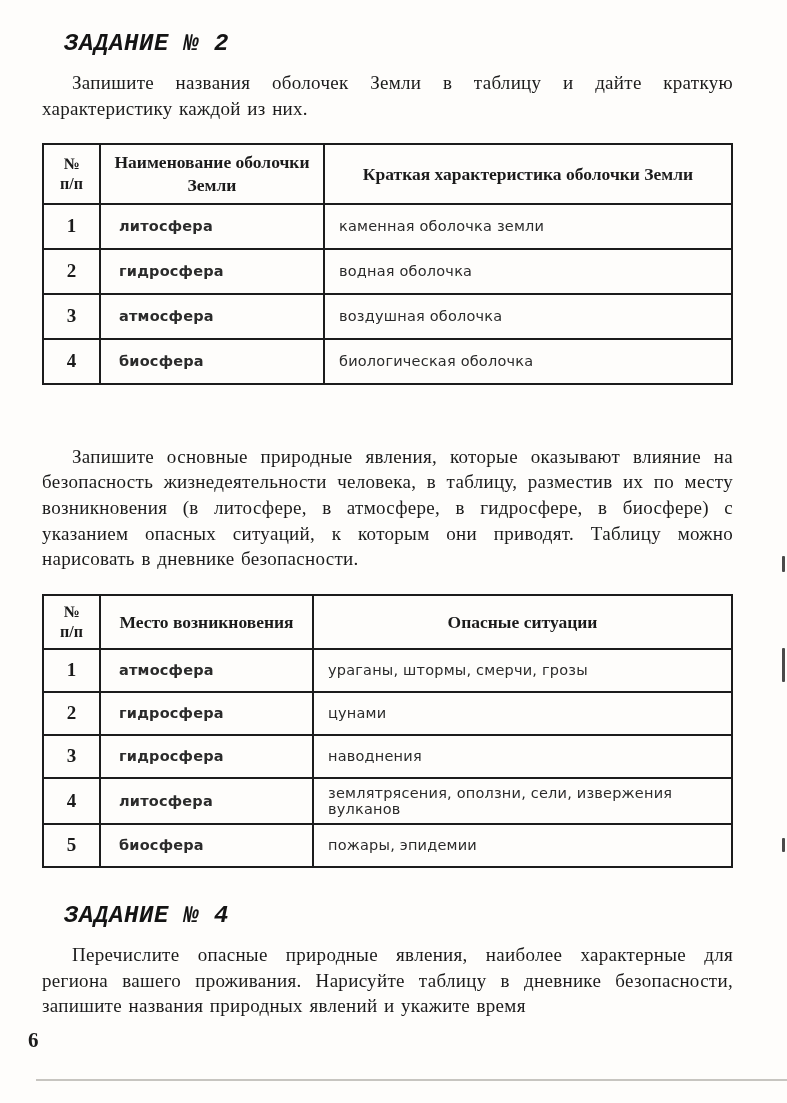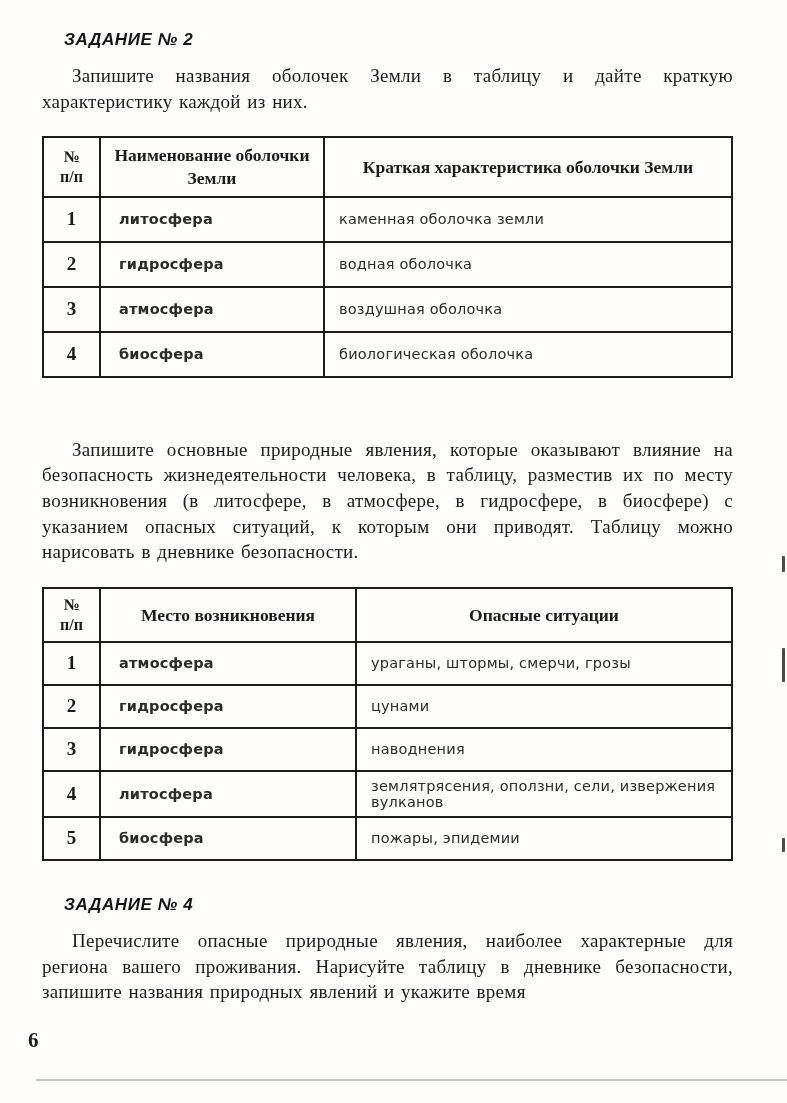--- a/index.html
+++ b/index.html
@@ -10,24 +10,24 @@
     height: 1103px;
     background: #fefdfb;
     font-family: "Liberation Serif", serif;
     color: #1b1b1b;
     overflow: hidden;
   }
   .content {
     padding: 30px 54px 0 42px;
   }
   .task-title {
-    font-family: Liberation Sans, sans-serif;
+    font-family: Liberation Mono, monospace;
     font-weight: bold;
     font-style: italic;
-    font-size: 17px;
+    font-size: 24px;
     letter-spacing: 0.6px;
     margin-left: 22px;
     color: #141414;
   }
   .intro {
     font-size: 19px;
     line-height: 1.35;
     text-align: justify;
     text-indent: 30px;
     margin-top: 13px;
@@ -47,21 +47,21 @@
     font-size: 17.5px;
     font-weight: bold;
     text-align: center;
     vertical-align: middle;
     padding: 6px 8px;
     line-height: 1.3;
   }
   th.col-num { font-size: 16px; line-height: 1.25; }
   .w-num  { width: 57px; }
   .t1 .w-col1 { width: 224px; }
-  .t2 .w-col1 { width: 256px; }
+  .t2 .w-col1 { width: 213px; }
   td.num {
     text-align: center;
     vertical-align: middle;
     font-weight: bold;
     font-size: 19px;
   }
   td.answer {
     font-family: "DejaVu Sans", sans-serif;
     font-size: 14.5px;
     color: #2b2b2b;

